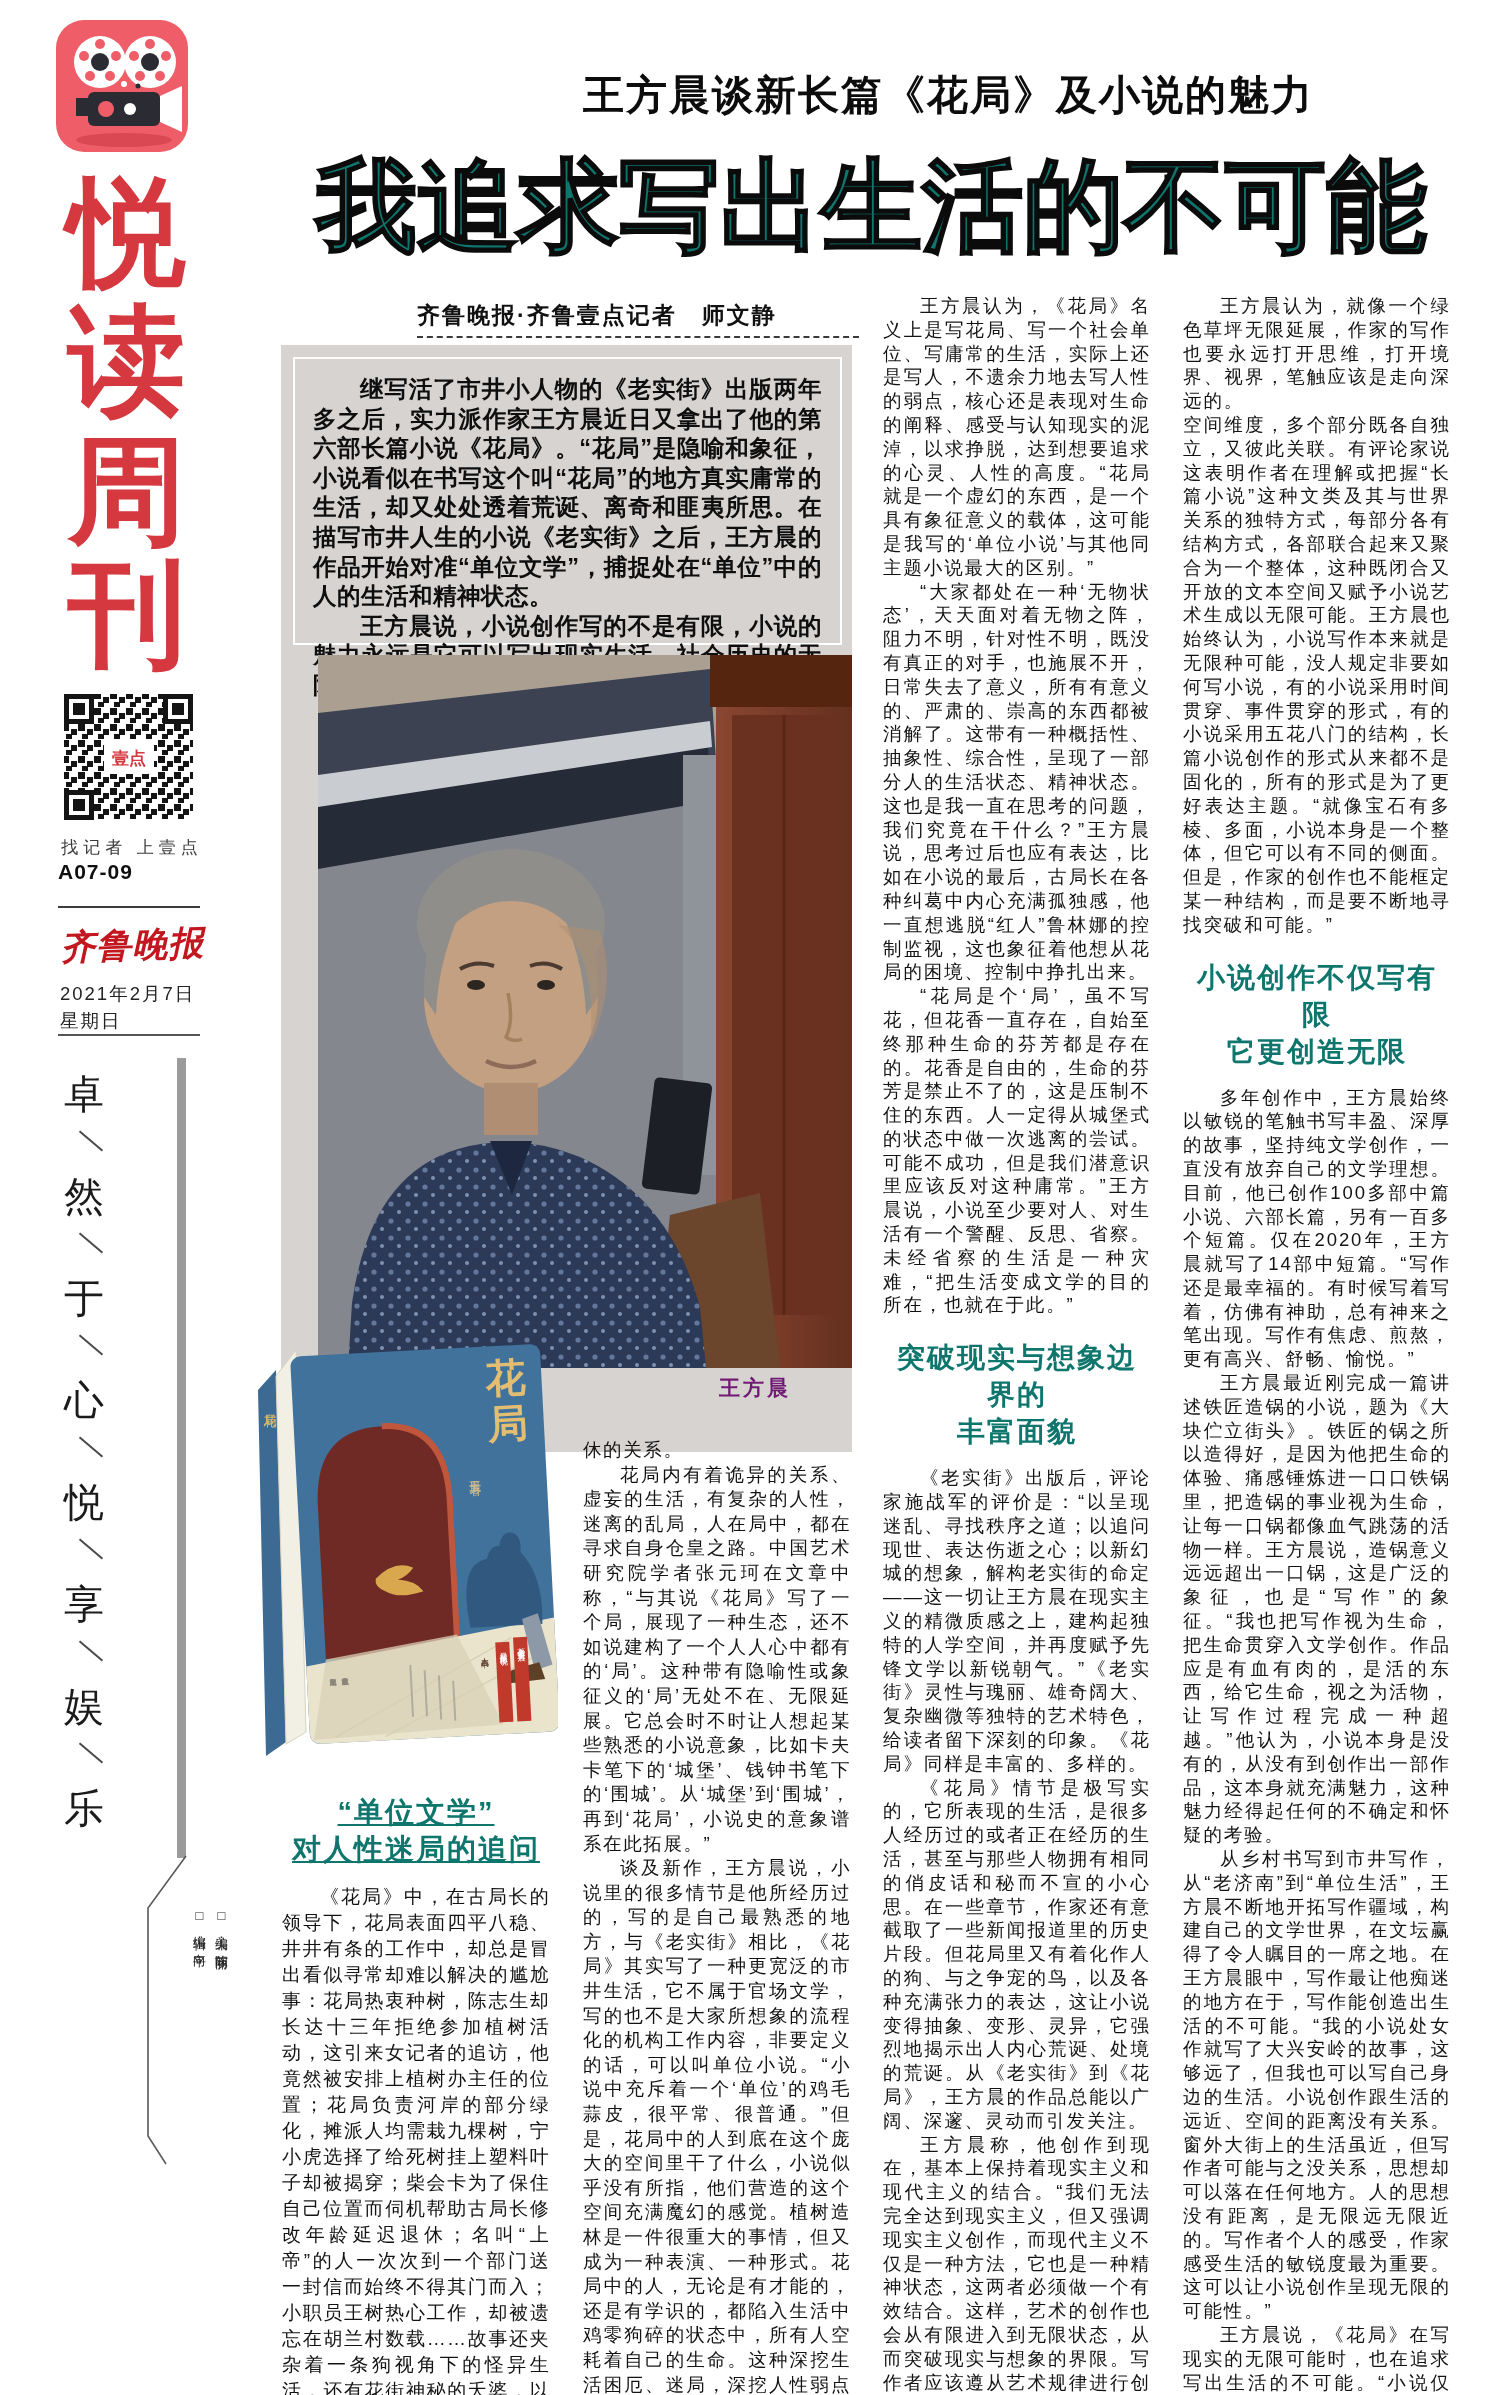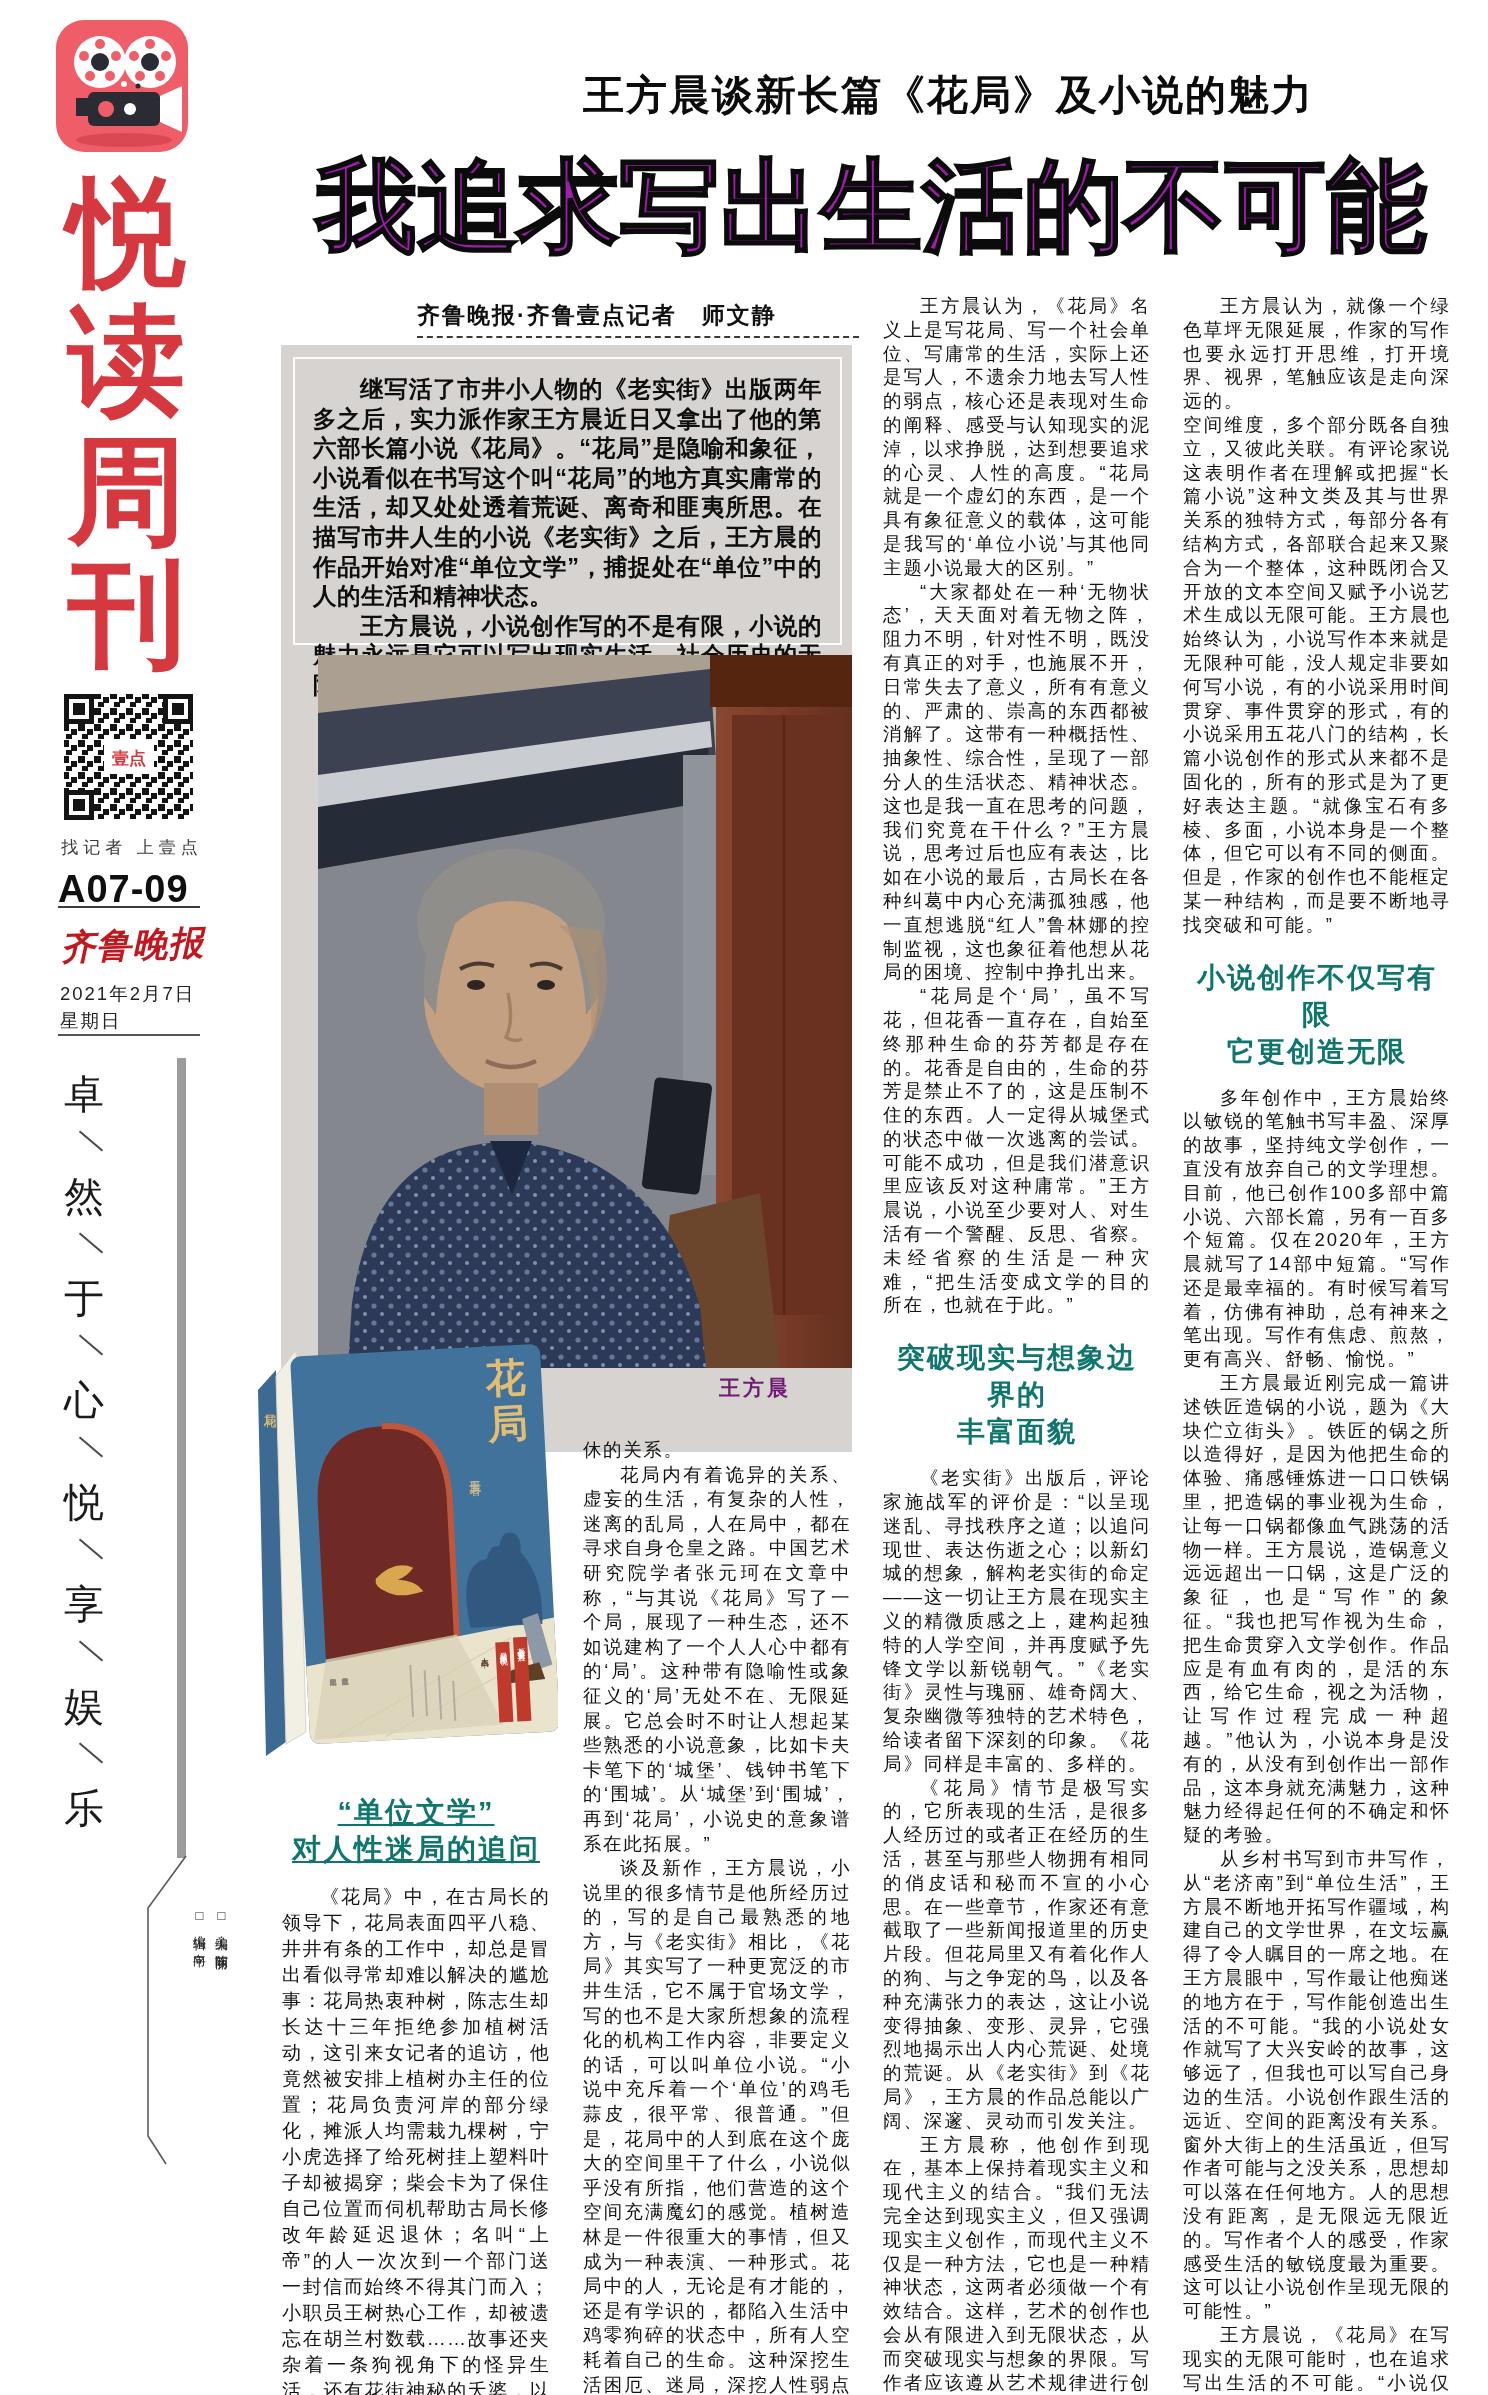--- a/index.html
+++ b/index.html
@@ -6,22 +6,22 @@
   html,body { background:#ffffff; }
   body { font-family:"Liberation Sans","DejaVu Sans",sans-serif; color:#111; }
   .page { position:relative; width:1488px; height:2395px; background:#fff; overflow:hidden; }
 
   
   .masthead-char { position:absolute; left:48px; width:158px; text-align:center;
     font-size:118px; line-height:1; font-weight:900; color:#d5383e; }
   .qr-wrap { position:absolute; left:62px; top:692px; width:133px; height:130px; }
   .finder-text { position:absolute; left:52px; top:836px; width:160px; text-align:center;
     font-size:17px; letter-spacing:5px; color:#3a3a3a; white-space:nowrap; }
-  .page-range { position:absolute; left:58px; top:860px; font-size:38px; font-weight:800;
-    letter-spacing:1px; color:#0f0f0f;margin-top:8px; }
+  .page-range { position:absolute; left:58px; top:860px; font-size:21px; font-weight:800;
+    letter-spacing:1px; color:#0f0f0f; }
   .side-rule { position:absolute; left:58px; width:142px; height:2px; background:#3c3c3c; }
   .paper-name { position:absolute; left:52px; top:922px; width:160px; text-align:center;
     font-family:"Liberation Serif","DejaVu Serif",serif; font-style:italic; font-weight:900;
     font-size:35px; color:#c2171e; transform:rotate(-2deg); letter-spacing:1px; }
   .date-block { position:absolute; left:60px; top:980px; font-size:18.5px; line-height:27px;
     letter-spacing:2px; color:#222; }
   .slogan { position:absolute; left:60px; top:1070px; width:48px; text-align:center; }
   .slogan-char { font-size:40px; height:54px; line-height:48px; color:#1b1b1b; font-weight:500; }
   .slogan-sep { height:48px; position:relative; }
   .slogan-sep::before { content:""; position:absolute; left:16px; top:16px; width:30px; height:2px;
@@ -29,21 +29,21 @@
   .divider-bar { position:absolute; left:177px; top:1058px; width:9px; height:800px; background:#9b9b9b; }
   .editor-bracket { position:absolute; left:138px; top:1852px; }
   .editors { position:absolute; left:186px; top:1908px; height:150px; writing-mode:vertical-rl;
     text-orientation:upright; font-size:13px; letter-spacing:2px; color:#222; }
   .editors span { display:block; margin-left:4px; }
 
   
   .kicker { position:absolute; left:384px; top:68px; width:930px; text-align:right;
     font-size:41px; font-weight:900; letter-spacing:2px; color:#0c0c0c; white-space:nowrap; }
   .main-title { position:absolute; left:316px; top:140px; width:1140px; font-size:101px;
-    font-weight:900; letter-spacing:0px; color:#a21caf; white-space:nowrap;
+    font-weight:900; letter-spacing:0px; color:#0f766e; white-space:nowrap;
     -webkit-text-stroke:2.2px #0b0b0b; }
   .byline { position:absolute; left:417px; top:300px; font-size:23px; font-weight:bold;
     letter-spacing:2px; color:#111; }
   .byline-underline { position:absolute; left:417px; top:336px; width:442px; height:0;
     border-bottom:2px dashed #3a3a3a; }
 
   
   .gray-panel { position:absolute; left:281px; top:345px; width:571px; height:1107px; background:#d6d3d0; }
   .intro-frame { position:absolute; left:293px; top:357px; width:549px; height:288px;
     border:2px solid #ffffff; padding:16px 18px 10px; }

